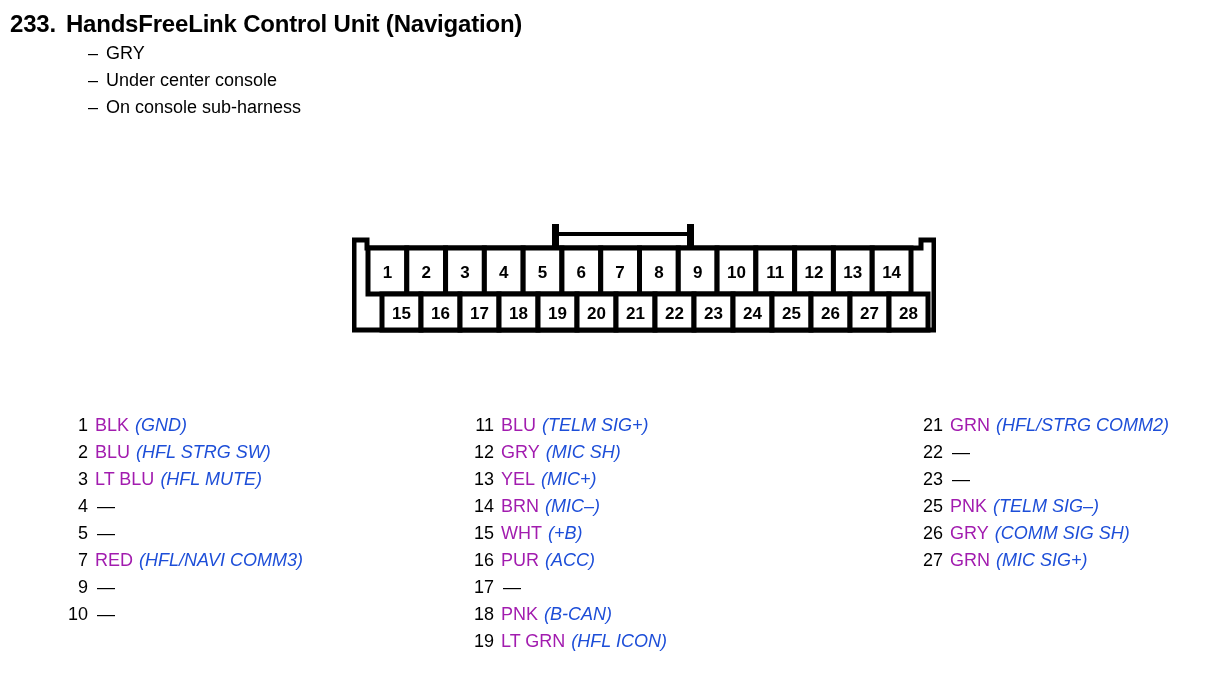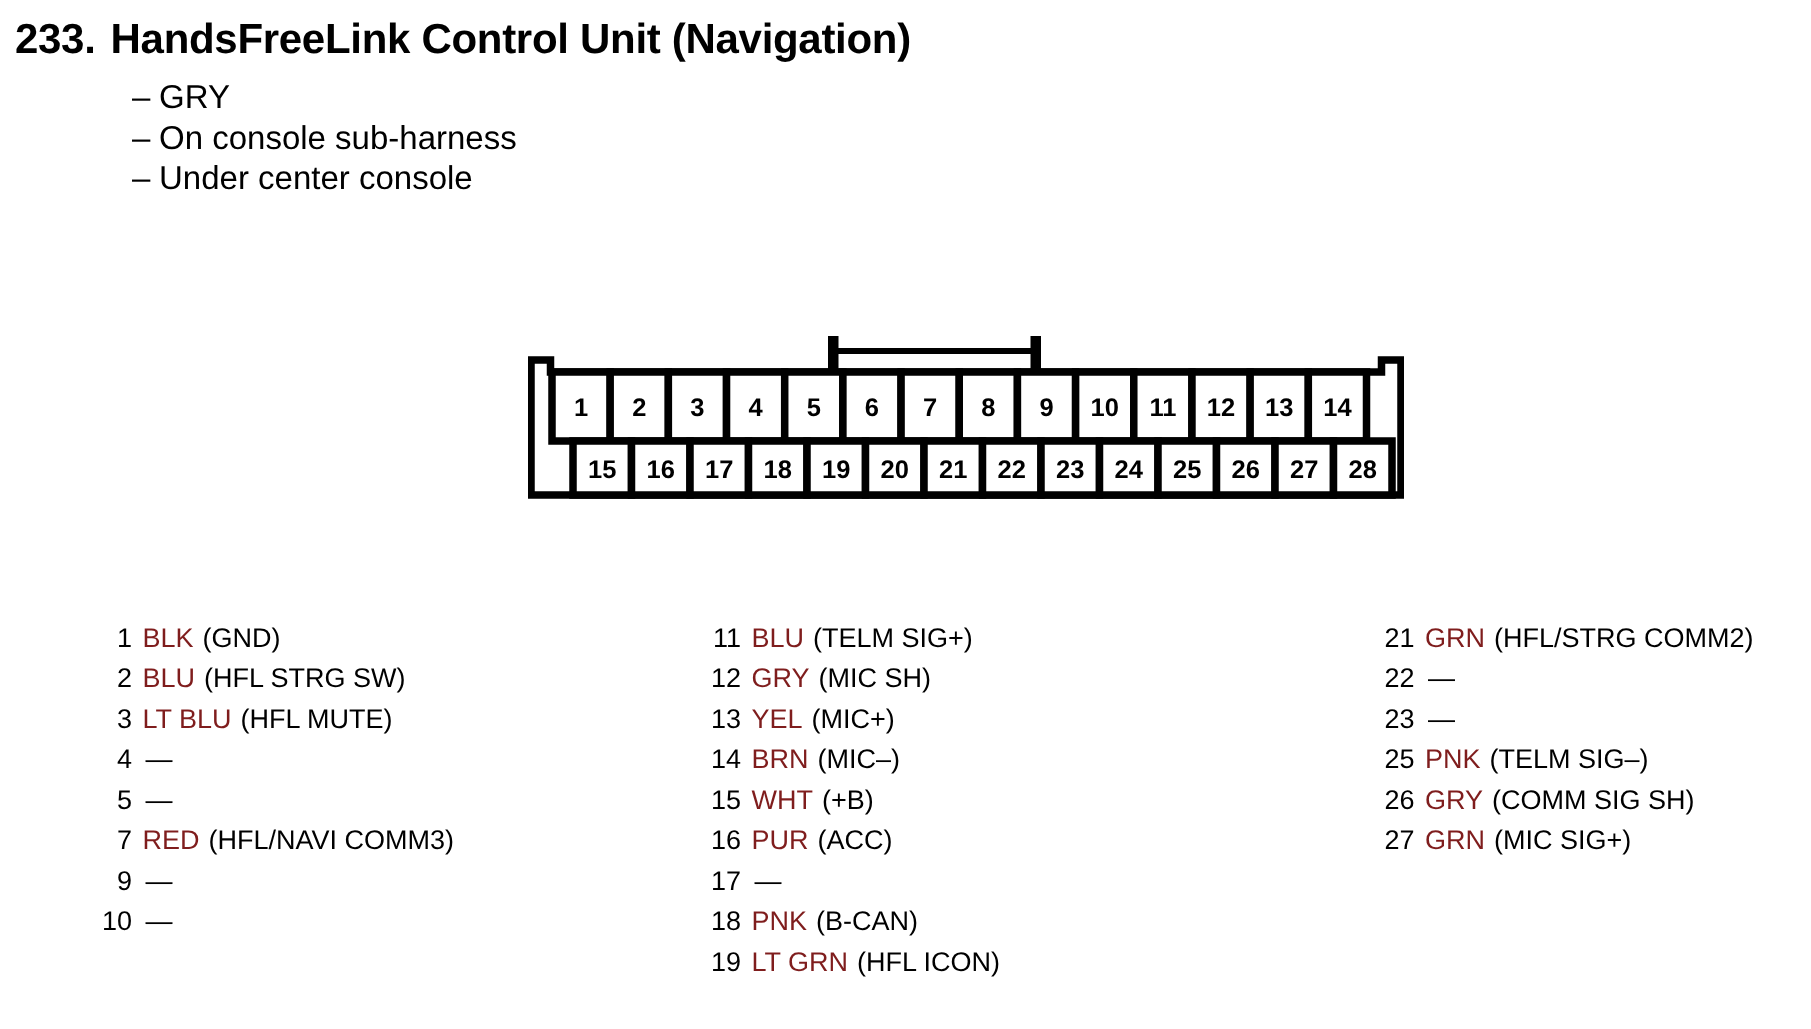--- a/index.html
+++ b/index.html
@@ -16,36 +16,36 @@
     font-family: "Liberation Sans", sans-serif;
     color: #000000;
     -webkit-font-smoothing: antialiased;
   }
 
   
   #page-title {
     position: absolute;
     left: 10px;
     top: 11px;
-    font-size: 28px;
+    font-size: 24px;
     font-weight: bold;
     letter-spacing: -0.2px;
     white-space: nowrap;
     line-height: 1.1;
   }
   #page-title .num { margin-right: 10px; }
 
   #subtitle-list {
     position: absolute;
     left: 88px;
-    top: 51px;
+    top: 40px;
     list-style: none;
     margin: 0;
     padding: 0;
-    font-size: 22px;
+    font-size: 18px;
     line-height: 27px;
   }
   #subtitle-list li {
     white-space: nowrap;
   }
   #subtitle-list .dash {
     display: inline-block;
     width: 18px;
   }
 
@@ -92,43 +92,44 @@
     white-space: nowrap;
     font-size: 18px;
   }
   .pin-no {
     display: inline-block;
     width: 26px;
     text-align: right;
     color: #000000;
   }
   .pin-wire {
-    color: #7f1d1d;
+    color: #a21caf;
     margin-left: 7px;
   }
   .pin-sig {
-    color: #000000;
+    color: #1d4ed8;
     margin-left: 6px;
+    font-style: italic;
   }
   .pin-empty {
     color: #000000;
     margin-left: 9px;
   }
 </style>
 </head>
 <body>
 
 <div id="page-title">
   <span class="num">233.</span><span>HandsFreeLink Control Unit (Navigation)</span>
 </div>
 
 <ul id="subtitle-list">
     <li><span class="dash">–</span><span>GRY</span></li>
+    <li><span class="dash">–</span><span>Under center console</span></li>
     <li><span class="dash">–</span><span>On console sub-harness</span></li>
-    <li><span class="dash">–</span><span>Under center console</span></li>
   </ul>
 
 <div id="connector">
   <svg viewBox="0 0 584 112" xmlns="http://www.w3.org/2000/svg">
     <g id="connector-shell">
         <path d="M 2 18 H 15 V 26 H 569 V 18 H 582 V 108 H 2 Z" fill="#ffffff" stroke="#000000" stroke-width="5" stroke-linejoin="miter"></path>
         <rect x="200" y="2" width="7" height="26" fill="#000000"></rect>
         <rect x="335" y="2" width="7" height="26" fill="#000000"></rect>
         <rect x="200" y="10" width="142" height="4" fill="#000000"></rect>
       </g>

